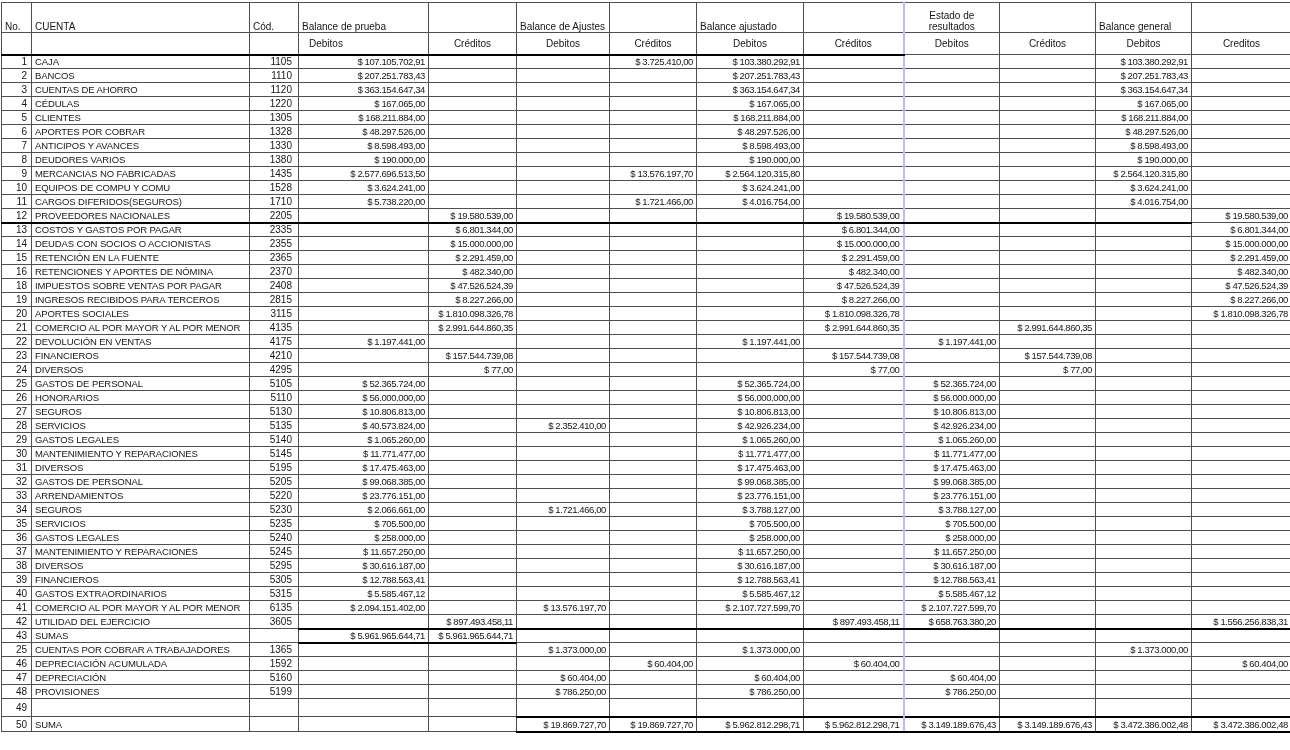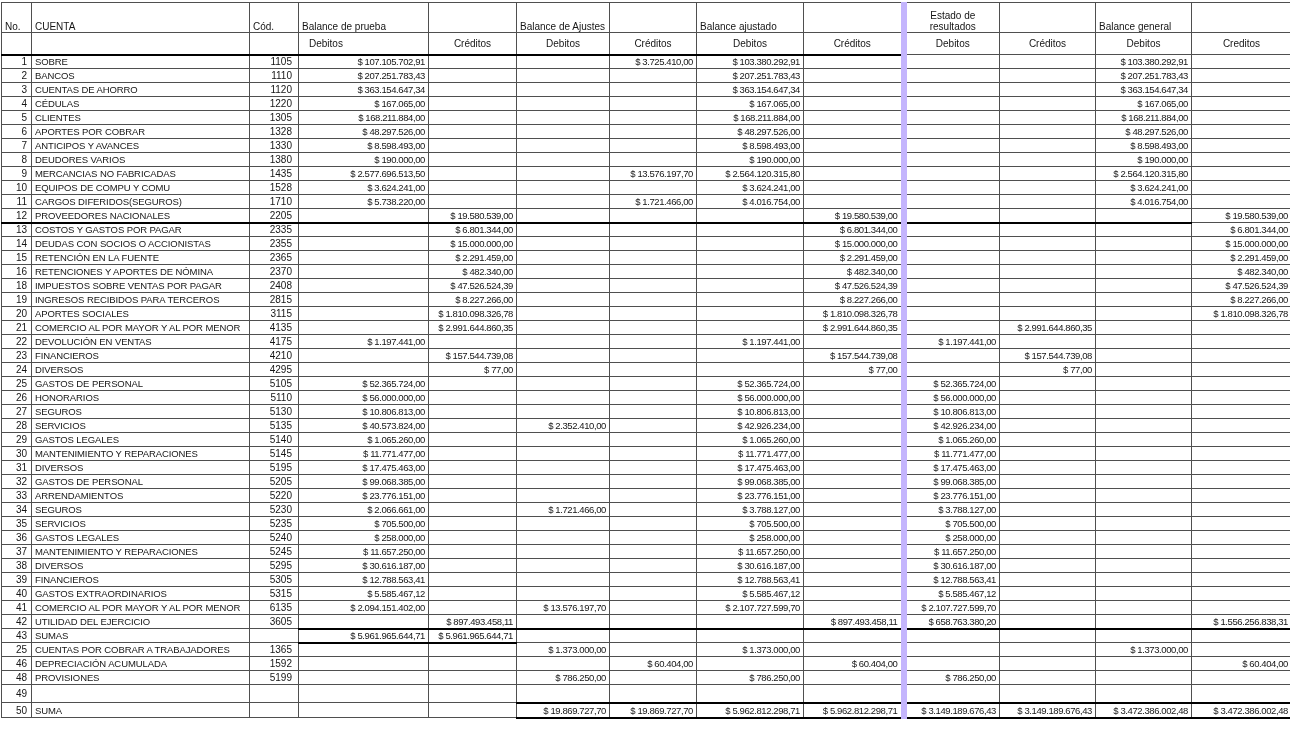--- a/index.html
+++ b/index.html
@@ -15,21 +15,21 @@
   .sub{text-align:center;height:22px;}
   .subl{text-align:left;padding-left:10px;}
   
   .num{text-align:right;font-size:10px;padding-right:4px;}
   .name{text-align:left;font-size:9.5px;letter-spacing:-0.1px;padding-left:3px;}
   .cod{text-align:right;font-size:10px;padding-right:6px;}
   .money{text-align:right;font-size:9.5px;letter-spacing:-0.4px;padding-right:3px;}
   
   .bb2{border-bottom:2px solid #000;}
   .bt2{border-top:2px solid #000;}
-  .bl2{border-left:6px solid #c4b5fd;margin-left:40px;}
+  .bl2{border-left:2px solid #c4b5fd;margin-left:40px;}
 </style>
 </head>
 <body>
 
 <div class="sheet">
   <table>
     <colgroup>
       <col style="width:30px">
         <col style="width:218px">
         <col style="width:49px">
@@ -72,21 +72,21 @@
         <th class="sub bb2">Créditos</th>
         <th class="sub bl2">Debitos</th>
         <th class="sub">Créditos</th>
         <th class="sub">Debitos</th>
         <th class="sub">Creditos</th>
       </tr>
     </thead>
     <tbody>
         <tr>
           <td class="num">1</td>
-          <td class="name">SOBRE</td>
+          <td class="name">CAJA</td>
           <td class="cod">1105</td>
           <td class="money">$ 107.105.702,91</td>
           <td class="money"></td>
           <td class="money"></td>
           <td class="money">$ 3.725.410,00</td>
           <td class="money">$ 103.380.292,91</td>
           <td class="money"></td>
           <td class="money bl2"></td>
           <td class="money"></td>
           <td class="money">$ 103.380.292,91</td>
@@ -729,20 +729,35 @@
           <td class="money"></td>
           <td class="money"></td>
           <td class="money"></td>
           <td class="money">$ 60.404,00</td>
           <td class="money"></td>
           <td class="money">$ 60.404,00</td>
           <td class="money bl2"></td>
           <td class="money"></td>
           <td class="money"></td>
           <td class="money">$ 60.404,00</td>
+        </tr>
+        <tr>
+          <td class="num">47</td>
+          <td class="name">DEPRECIACIÓN</td>
+          <td class="cod">5160</td>
+          <td class="money"></td>
+          <td class="money"></td>
+          <td class="money">$ 60.404,00</td>
+          <td class="money"></td>
+          <td class="money">$ 60.404,00</td>
+          <td class="money"></td>
+          <td class="money bl2">$ 60.404,00</td>
+          <td class="money"></td>
+          <td class="money"></td>
+          <td class="money"></td>
         </tr>
         <tr>
           <td class="num">48</td>
           <td class="name">PROVISIONES</td>
           <td class="cod">5199</td>
           <td class="money"></td>
           <td class="money"></td>
           <td class="money">$ 786.250,00</td>
           <td class="money"></td>
           <td class="money">$ 786.250,00</td>

